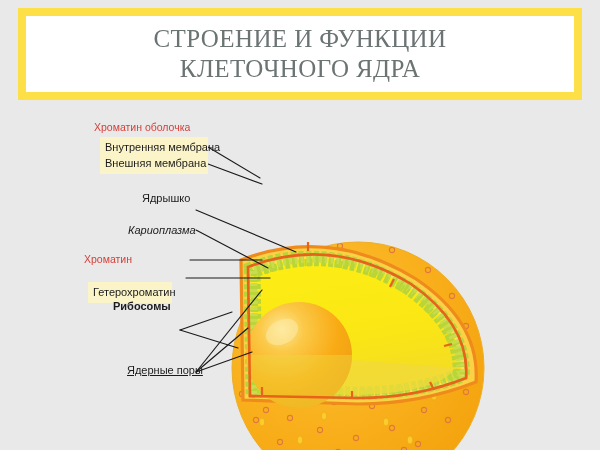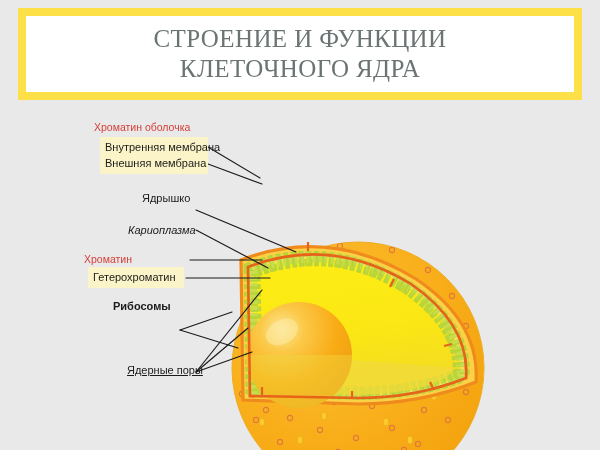--- a/index.html
+++ b/index.html
@@ -205,19 +205,19 @@
   <span class="lbl">Внутренняя мембрана</span>
   <span class="lbl">Внешняя мембрана</span>
 </div>
 
 <div class="lbl" style="left:142px;top:192px;">Ядрышко</div>
 
 <div class="lbl" style="left:128px;top:224px;font-style:italic;">Кариоплазма</div>
 
 <div class="lbl lbl-red" style="left:84px;top:253px;">Хроматин</div>
 
-<div class="ybox" style="left:88px;top:267px;width:96px;">
+<div class="ybox" style="left:88px;top:282px;width:84px;">
   <span class="lbl">Гетерохроматин</span>
 </div>
 
 <div class="lbl" style="left:113px;top:300px;font-weight:bold;">Рибосомы</div>
 
 <div class="lbl" style="left:127px;top:364px;text-decoration:underline;">Ядерные поры</div>
 
 </body></html>

